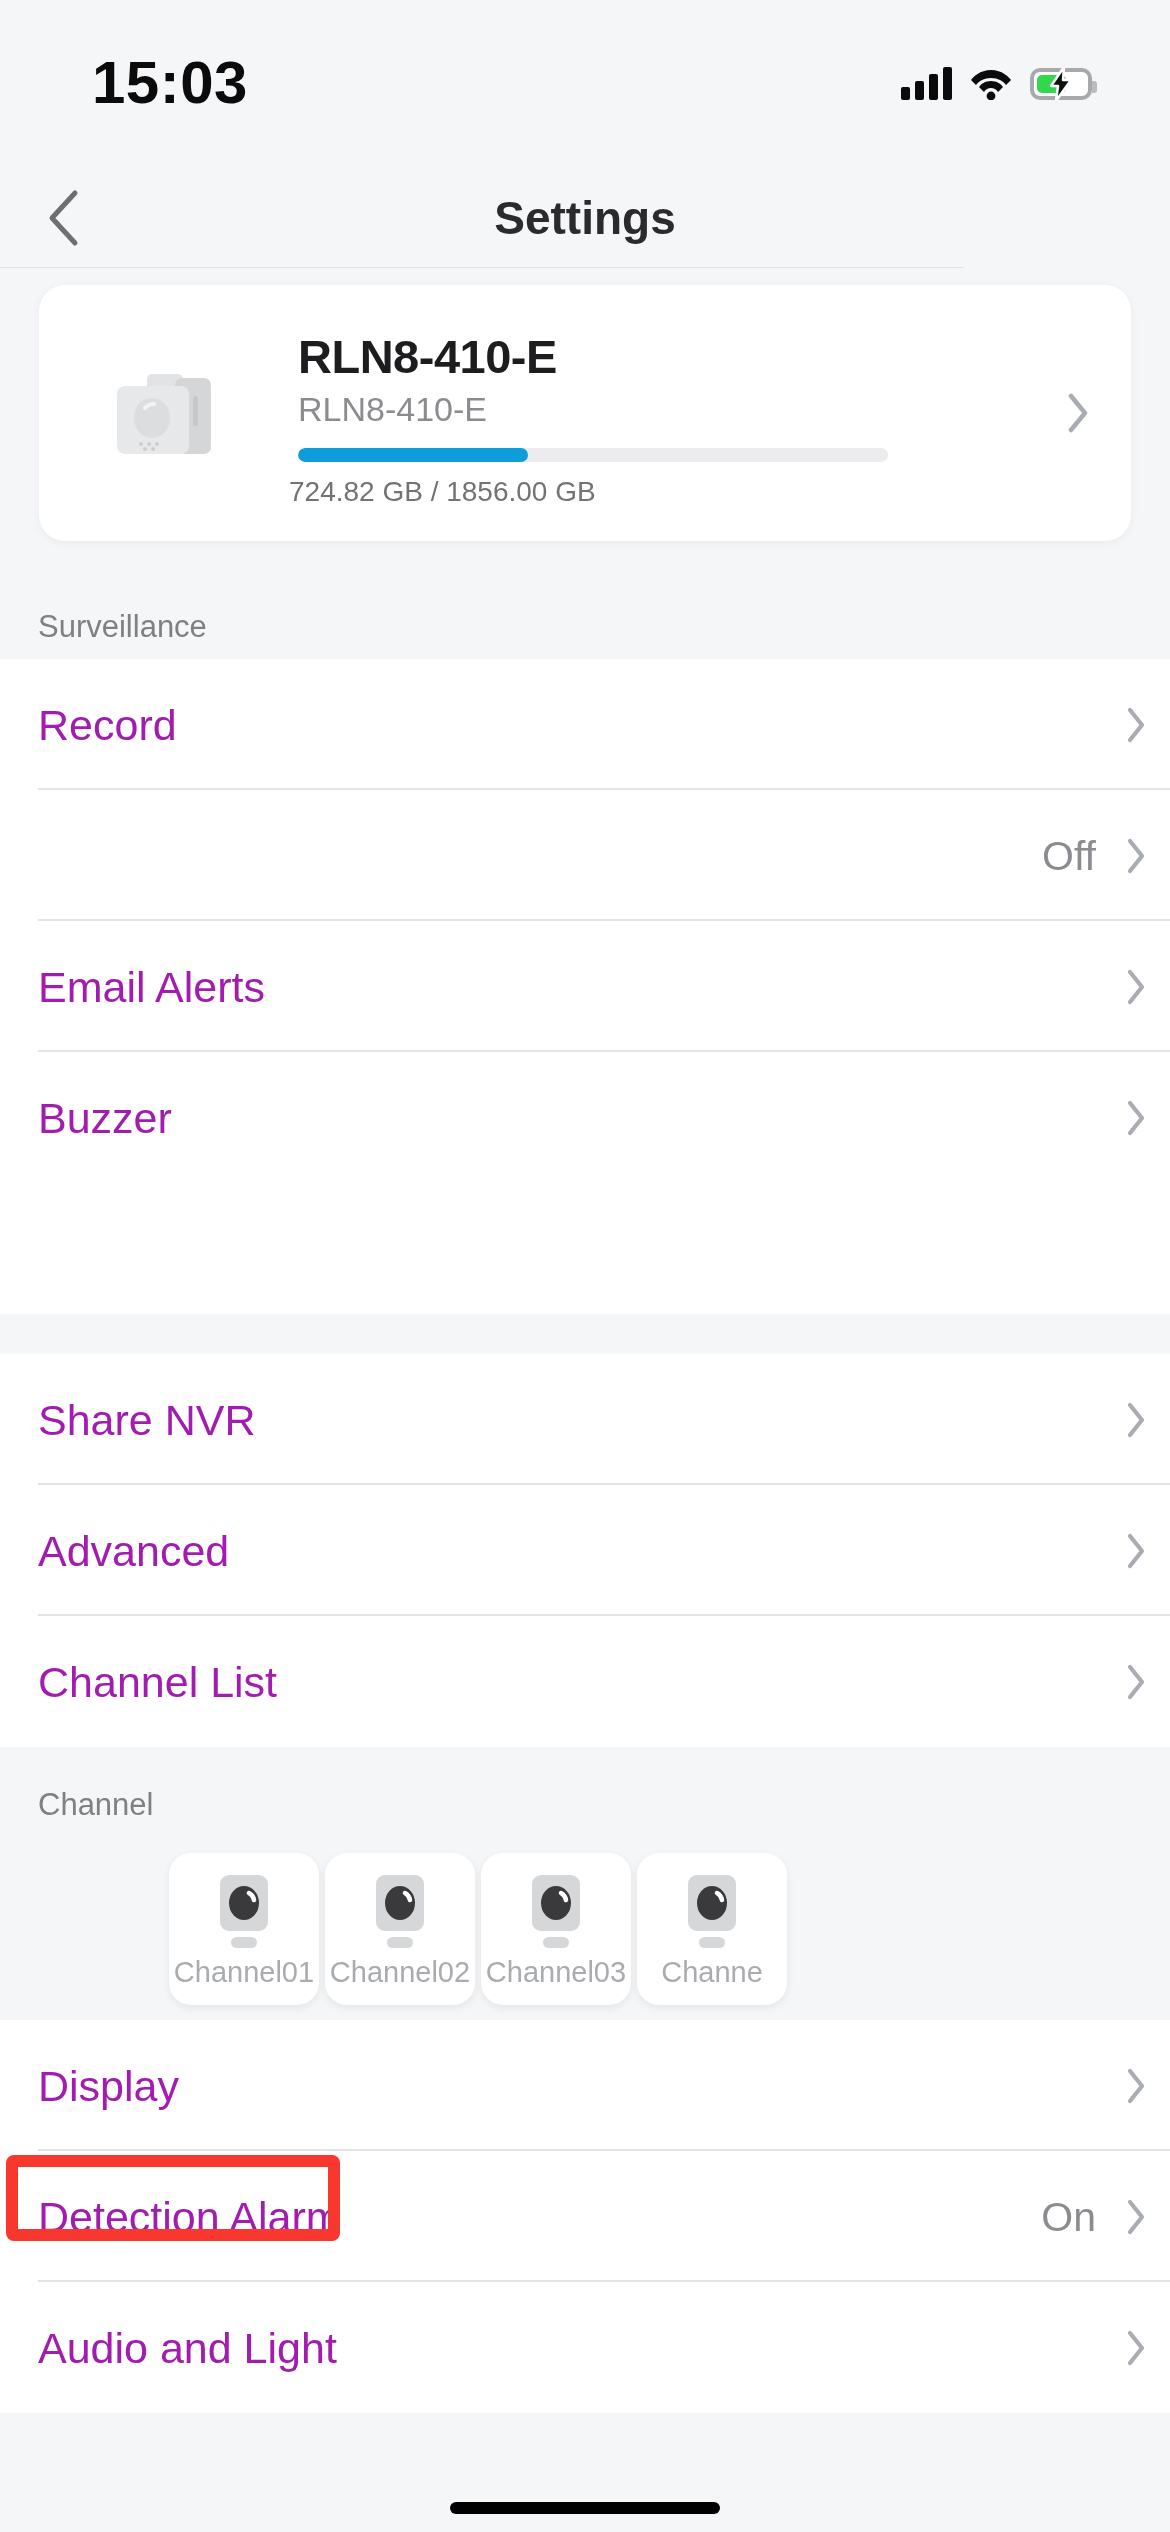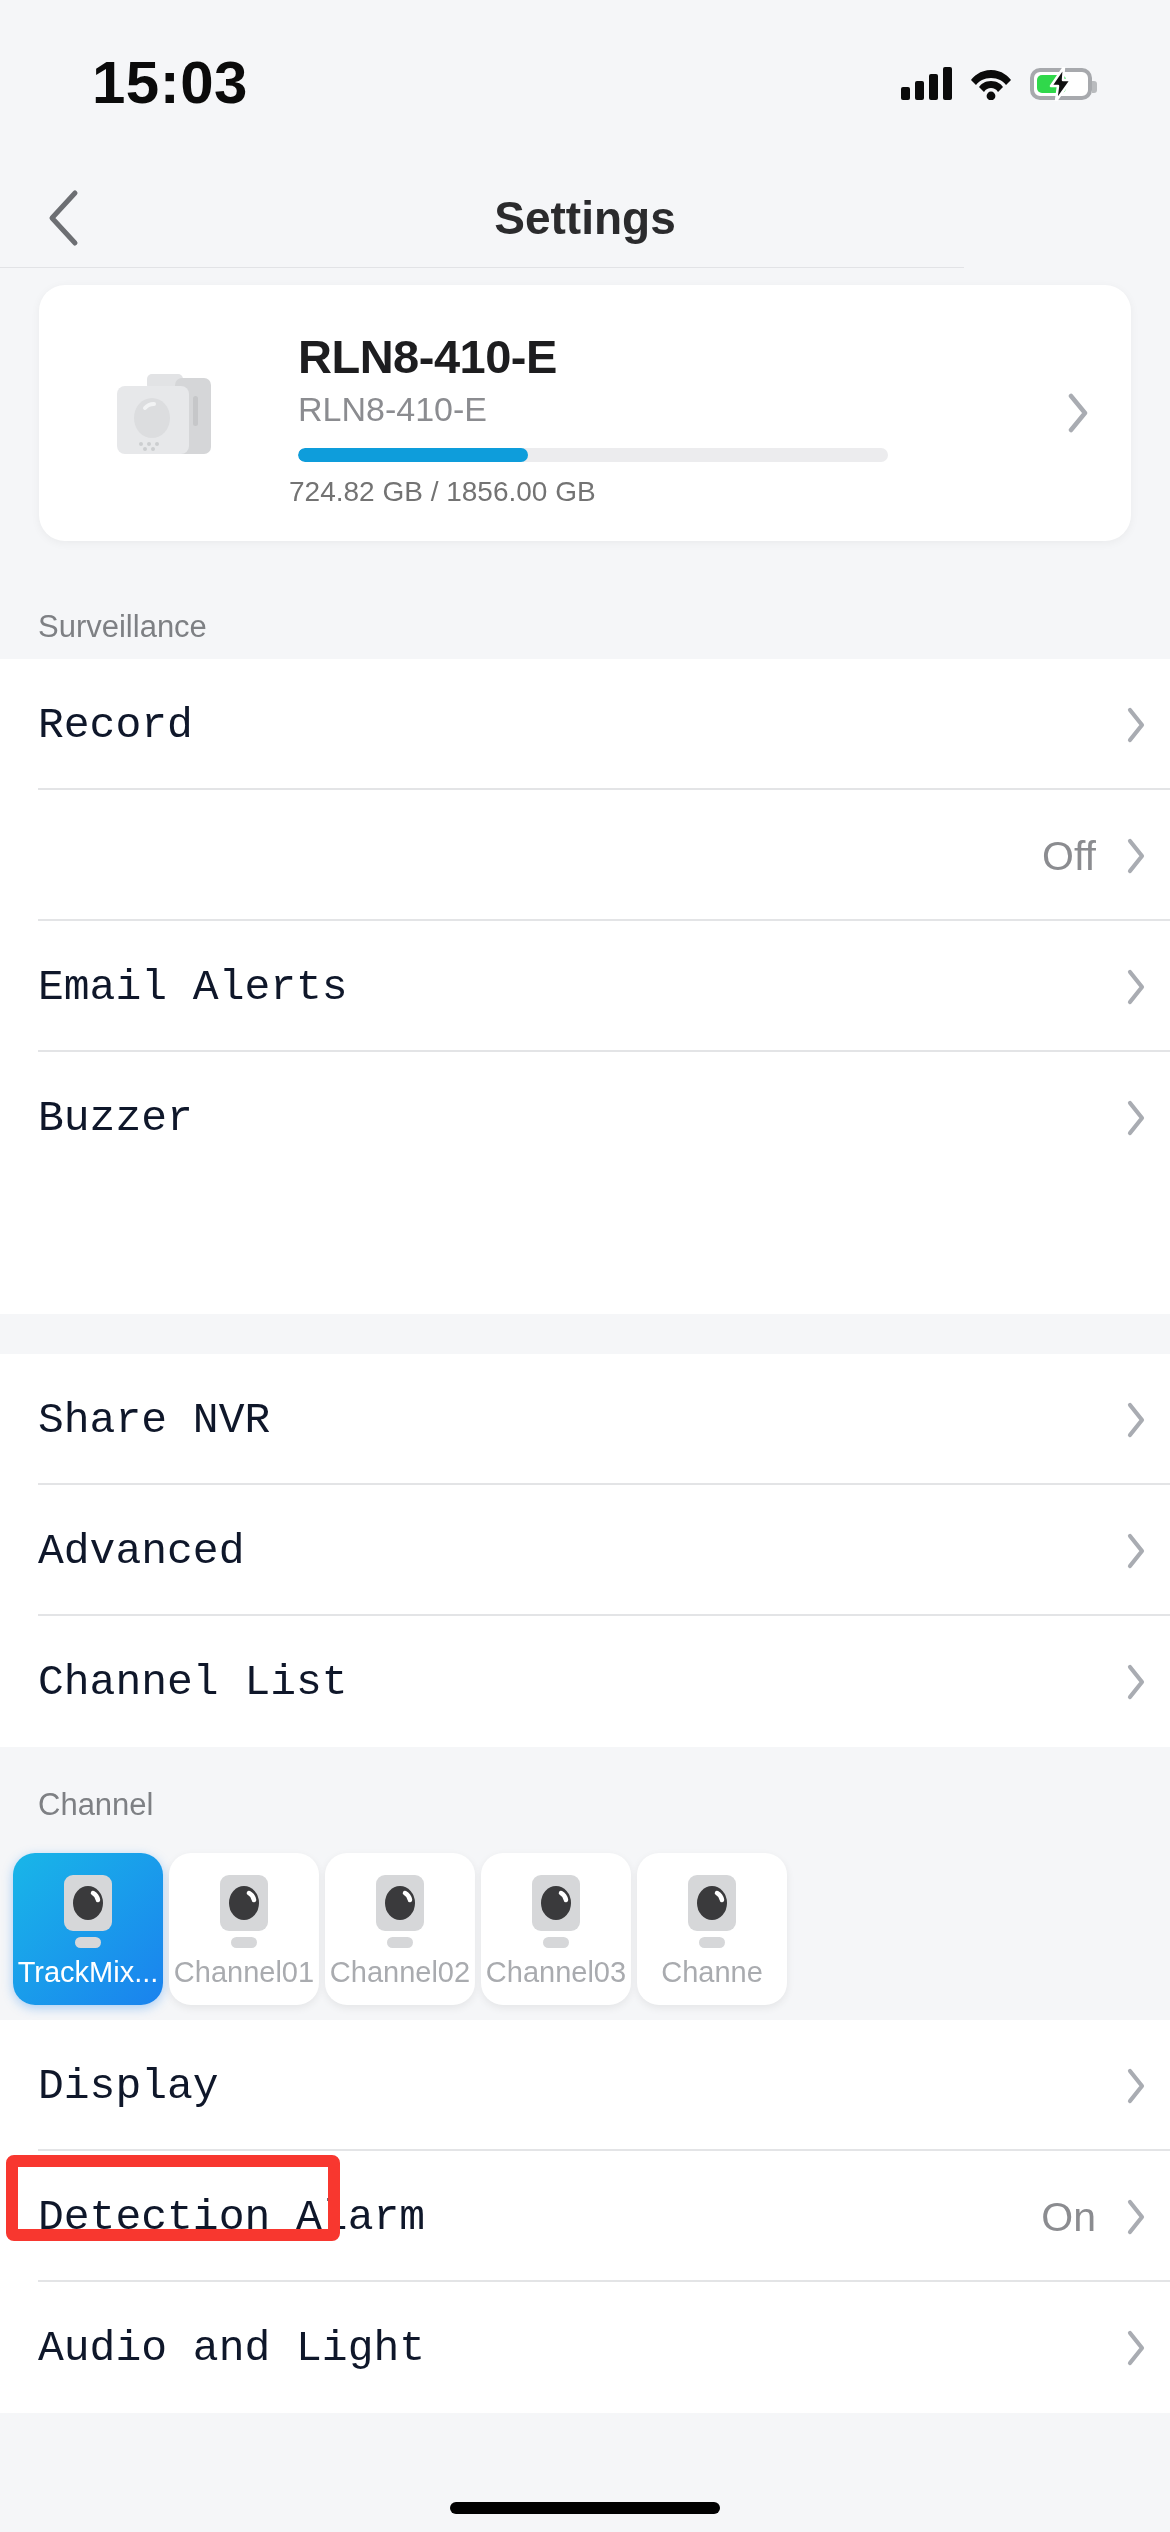--- a/index.html
+++ b/index.html
@@ -129,21 +129,21 @@
   .group {
     position: absolute; left: 0; width: 1170px;
     background: #ffffff;
   }
   .row {
     position: relative; height: 131px; width: 1170px;
     background: #ffffff;
   }
   .row-label {
     position: absolute; left: 38px; top: 50%; transform: translateY(-50%);
-    font-size: 43px; color: #0f172a; font-family: Liberation Mono, monospace;
+    font-size: 43px; color: #a21caf;
   }
   .row-value {
     position: absolute; right: 74px; top: 50%; transform: translateY(-50%);
     font-size: 41px; color: #8b8c90;
   }
   .row-chevron {
     position: absolute; right: 24px; top: 50%; transform: translateY(-50%);
   }
   .row-sep {
     position: absolute; left: 38px; right: 0; bottom: 0;
@@ -314,29 +314,20 @@
             <div class="row-label">Channel List</div>
             <svg class="row-chevron" width="20" height="36" viewBox="0 0 20 36">
               <path d="M4 3 L16 18 L4 33" fill="none" stroke="#a9acb2" stroke-width="4.2" stroke-linecap="round" stroke-linejoin="round"></path>
             </svg>
           </div>
         </div>
         <div class="section-header" style="top: 1478px; height: 90px;">
           <span>Channel</span>
         </div>
         <div class="channel-strip" style="top: 1568px;">
-          <div class="chan-card selected" style="left: 13px;">
-            <svg class="chan-ico" width="62" height="78" viewBox="0 0 62 78">
-              <rect x="7" y="0" width="48" height="56" rx="9" fill="#d6d7d9"></rect>
-              <ellipse cx="31" cy="28" rx="15" ry="17" fill="#3a3a3c"></ellipse>
-              <path d="M36 18 a9 10 0 0 1 5 7" fill="none" stroke="#ffffff" stroke-width="4.5" stroke-linecap="round"></path>
-              <rect x="18" y="62" width="26" height="11" rx="5.5" fill="#d6d7d9"></rect>
-            </svg>
-            <div class="chan-label">TrackMix...</div>
-          </div>
           <div class="chan-card" style="left: 169px;">
             <svg class="chan-ico" width="62" height="78" viewBox="0 0 62 78">
               <rect x="7" y="0" width="48" height="56" rx="9" fill="#d6d7d9"></rect>
               <ellipse cx="31" cy="28" rx="15" ry="17" fill="#3a3a3c"></ellipse>
               <path d="M36 18 a9 10 0 0 1 5 7" fill="none" stroke="#ffffff" stroke-width="4.5" stroke-linecap="round"></path>
               <rect x="18" y="62" width="26" height="11" rx="5.5" fill="#d6d7d9"></rect>
             </svg>
             <div class="chan-label">Channel01</div>
           </div>
           <div class="chan-card" style="left: 325px;">

